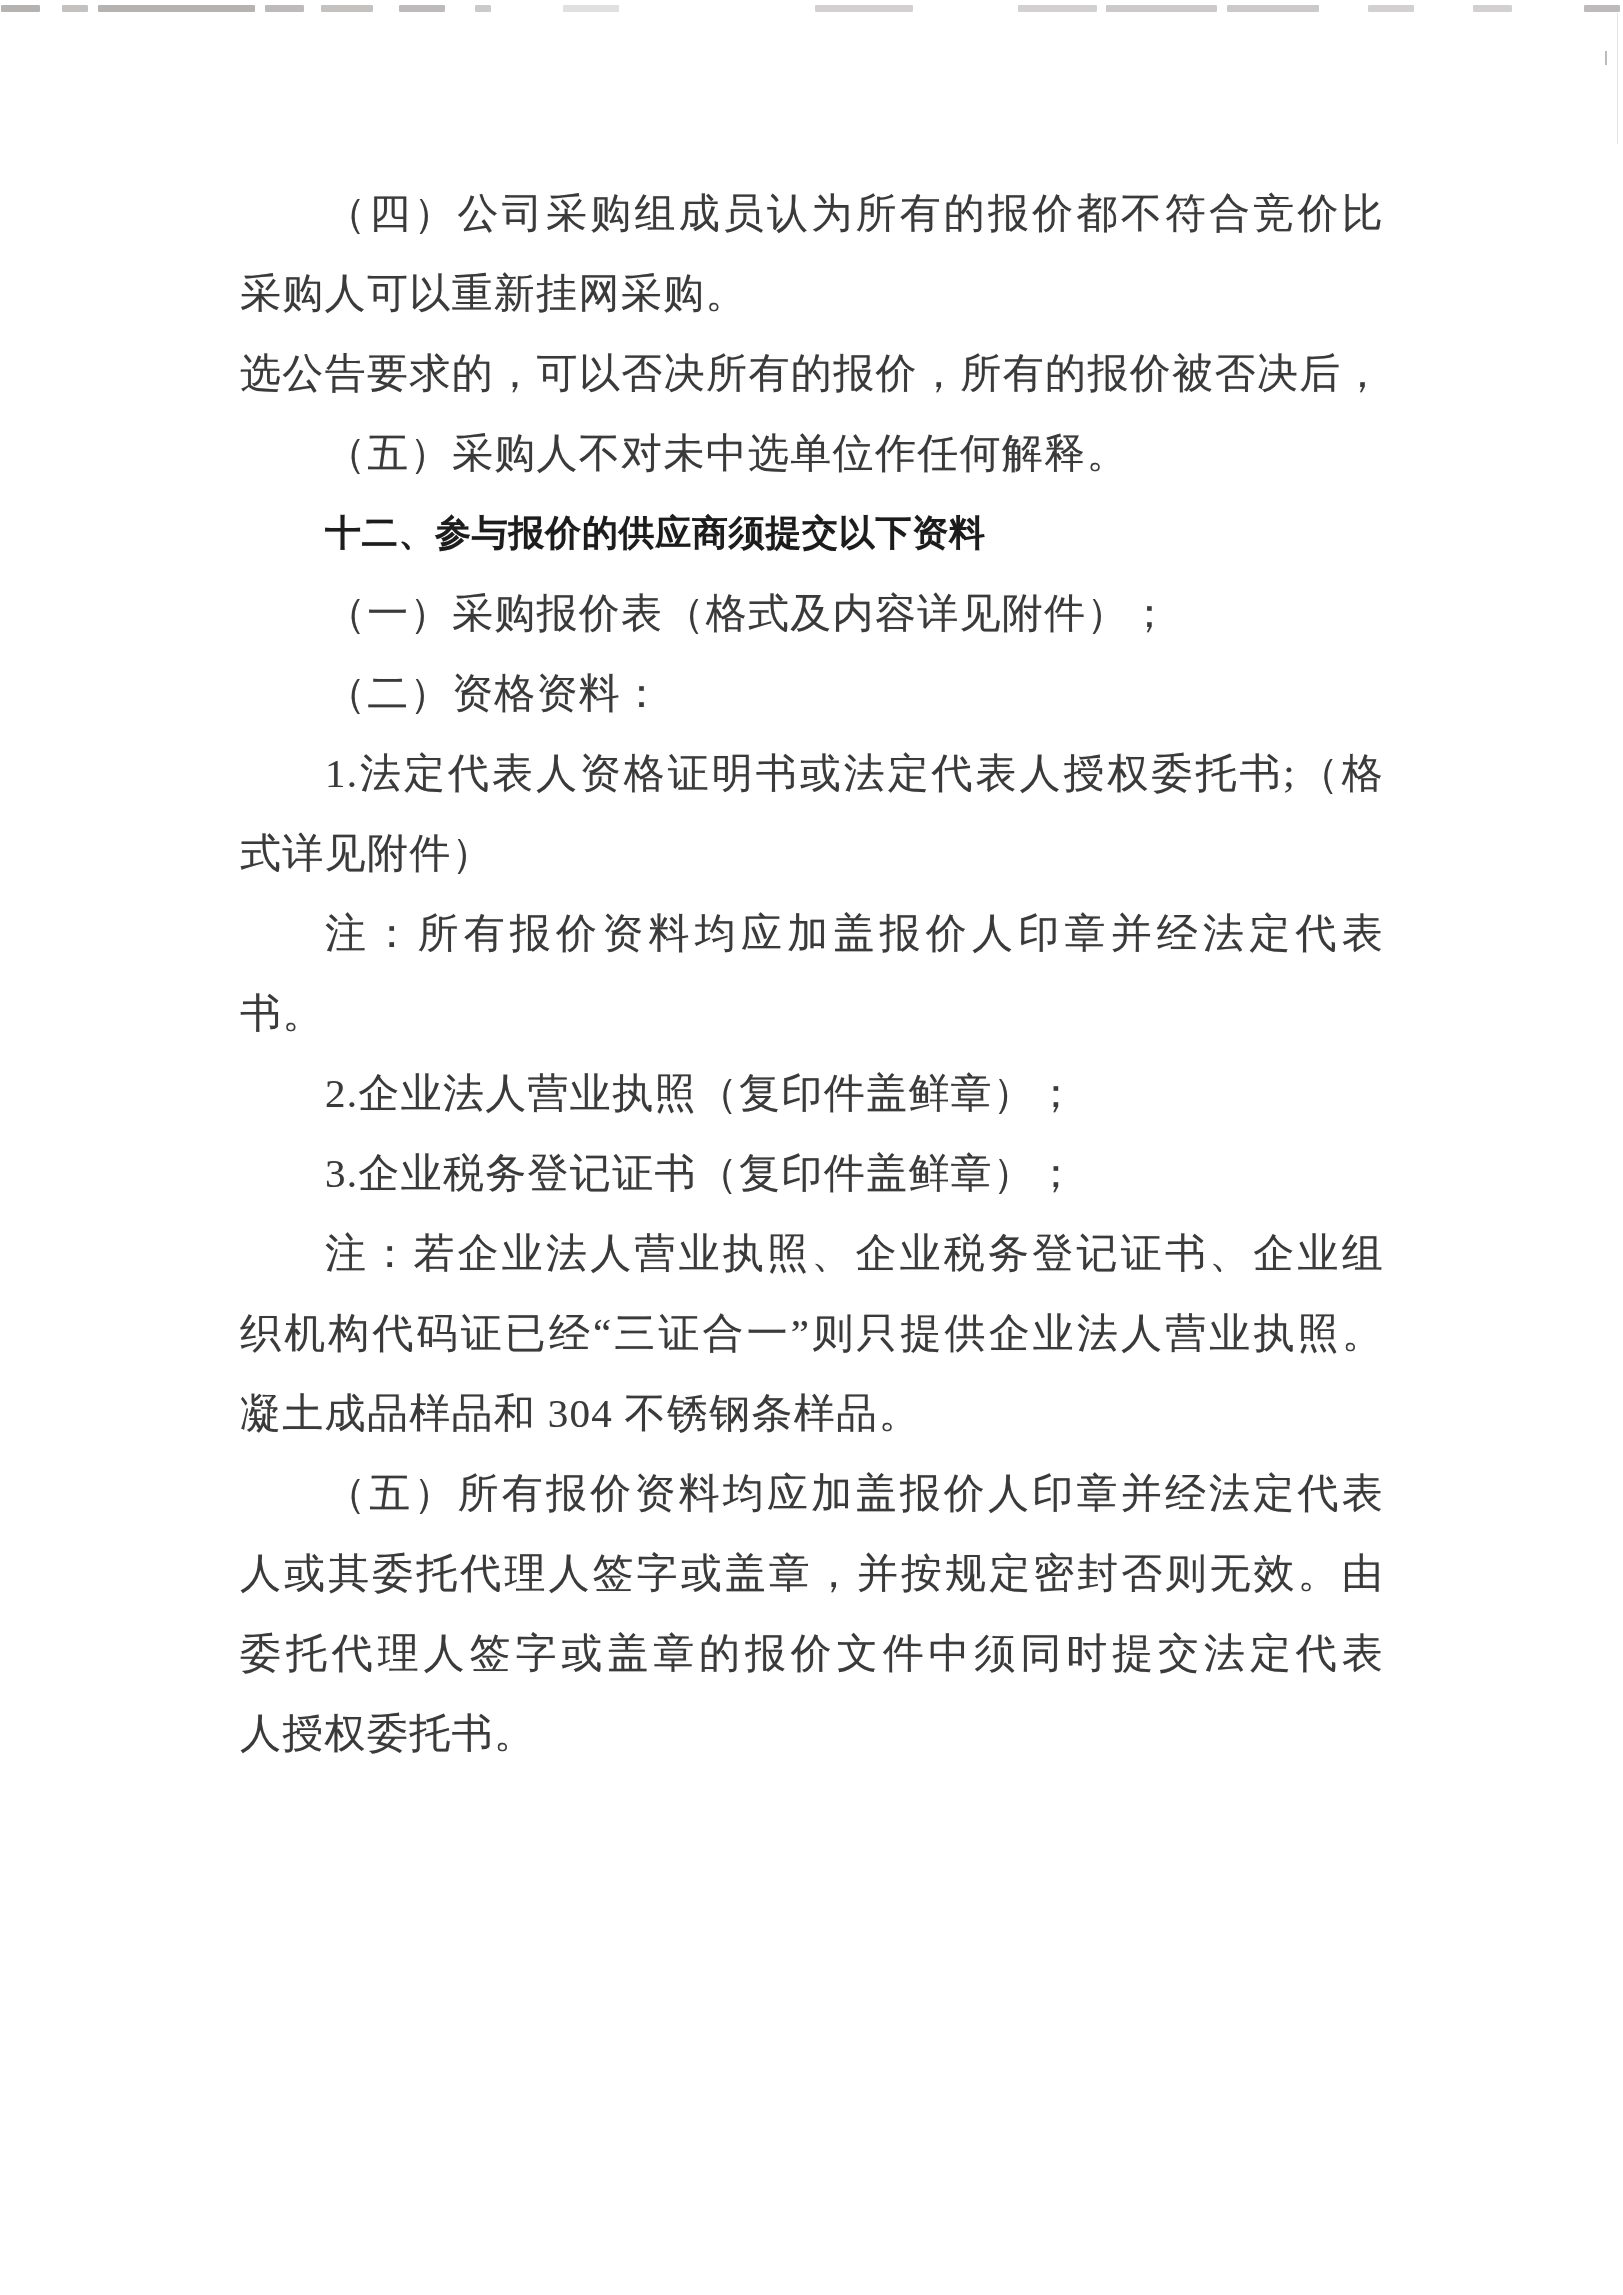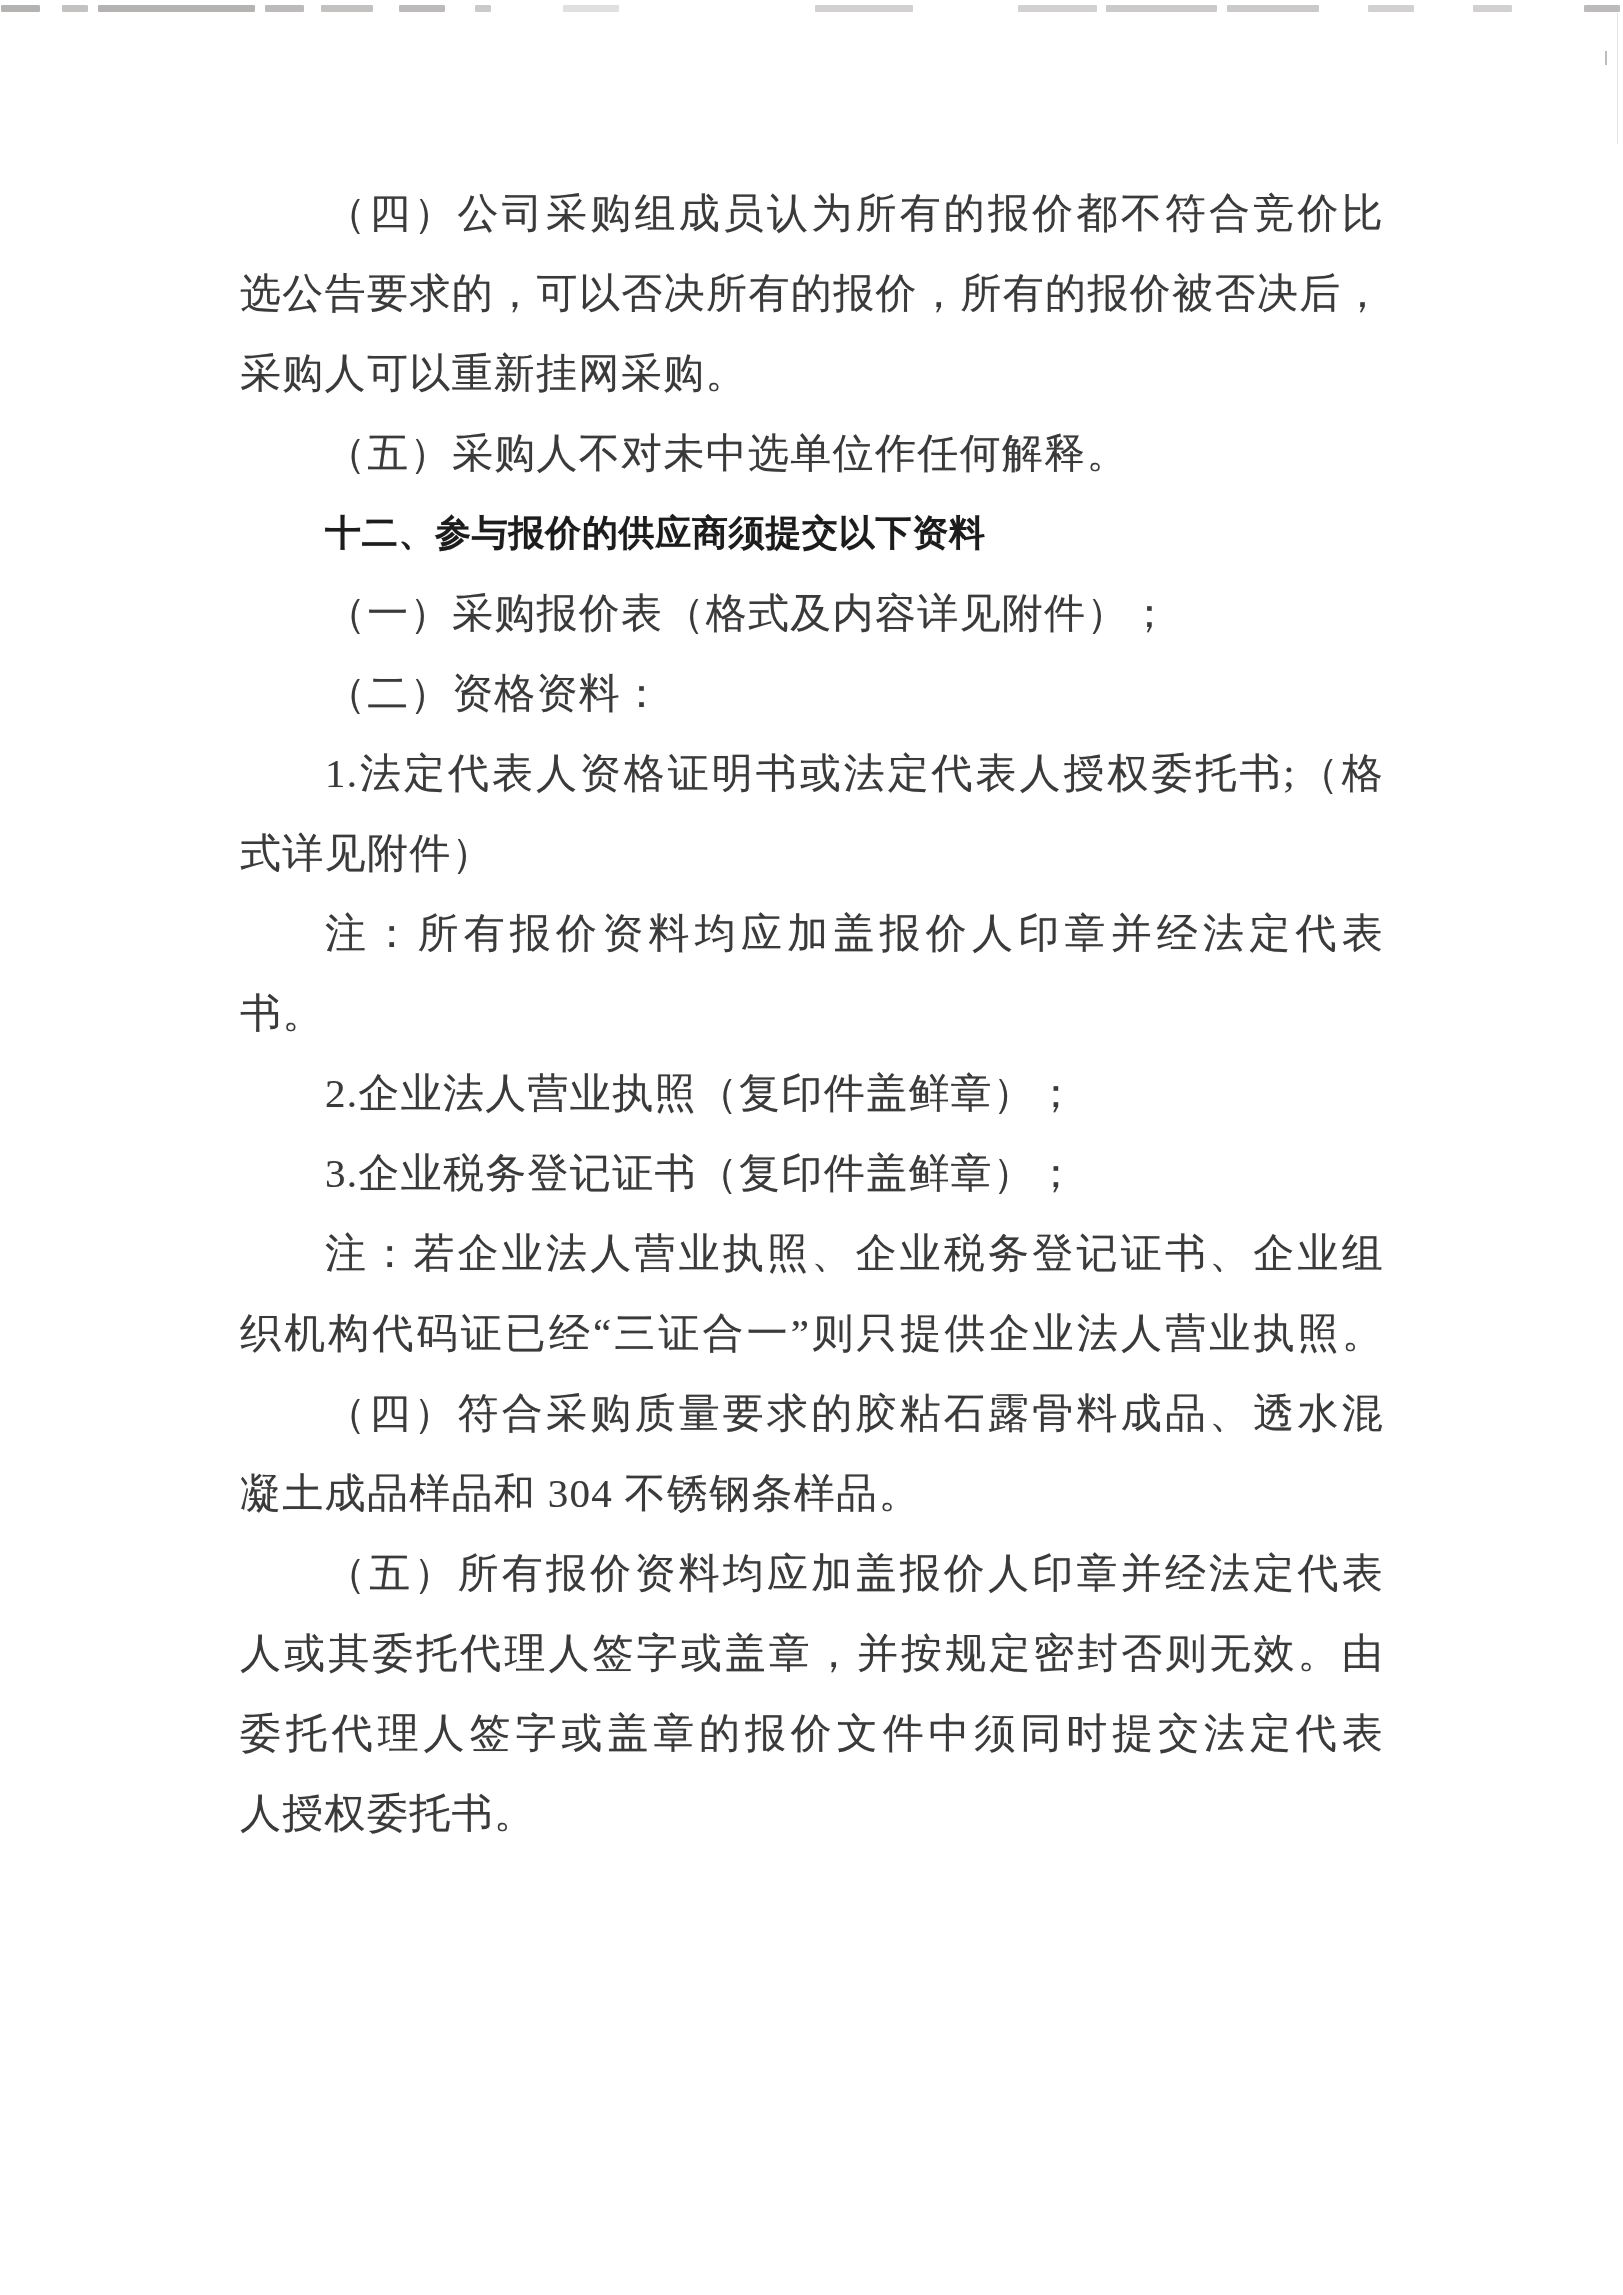--- a/index.html
+++ b/index.html
@@ -74,35 +74,34 @@
     <span class="n" style="left:1368px; width:46px;  opacity:.30"></span>
     <span class="n" style="left:1473px; width:39px;  opacity:.30"></span>
     <span class="n" style="left:1584px; width:36px;  opacity:.45"></span>
   </div>
 
   <div class="edge-tick"></div>
   <div class="edge-line"></div>
 
   <div class="text-block">
       <div class="line indent justify">（四）公司采购组成员认为所有的报价都不符合竞价比</div>
+      <div class="line">采购人可以重新挂网采购。</div>
       <div class="line justify">选公告要求的，可以否决所有的报价，所有的报价被否决后，</div>
-      <div class="line">采购人可以重新挂网采购。</div>
       <div class="line indent">（五）采购人不对未中选单位作任何解释。</div>
       <div class="line indent bold">十二、参与报价的供应商须提交以下资料</div>
       <div class="line indent">（一）采购报价表（格式及内容详见附件）；</div>
       <div class="line indent">（二）资格资料：</div>
       <div class="line indent justify">1.法定代表人资格证明书或法定代表人授权委托书;（格</div>
       <div class="line">式详见附件）</div>
       <div class="line indent justify">注：所有报价资料均应加盖报价人印章并经法定代表</div>
       <div class="line">书。</div>
       <div class="line indent">2.企业法人营业执照（复印件盖鲜章）；</div>
       <div class="line indent">3.企业税务登记证书（复印件盖鲜章）；</div>
       <div class="line indent justify">注：若企业法人营业执照、企业税务登记证书、企业组</div>
       <div class="line justify">织机构代码证已经“三证合一”则只提供企业法人营业执照。</div>
-      <div class="line indent justify">（四）符合采购质量要求的胶粘石露骨料成品、透水混</div>
       <div class="line">凝土成品样品和 304 不锈钢条样品。</div>
       <div class="line indent justify">（五）所有报价资料均应加盖报价人印章并经法定代表</div>
       <div class="line justify">人或其委托代理人签字或盖章，并按规定密封否则无效。由</div>
       <div class="line justify">委托代理人签字或盖章的报价文件中须同时提交法定代表</div>
       <div class="line">人授权委托书。</div>
     </div>
 
 </div>
 
 

